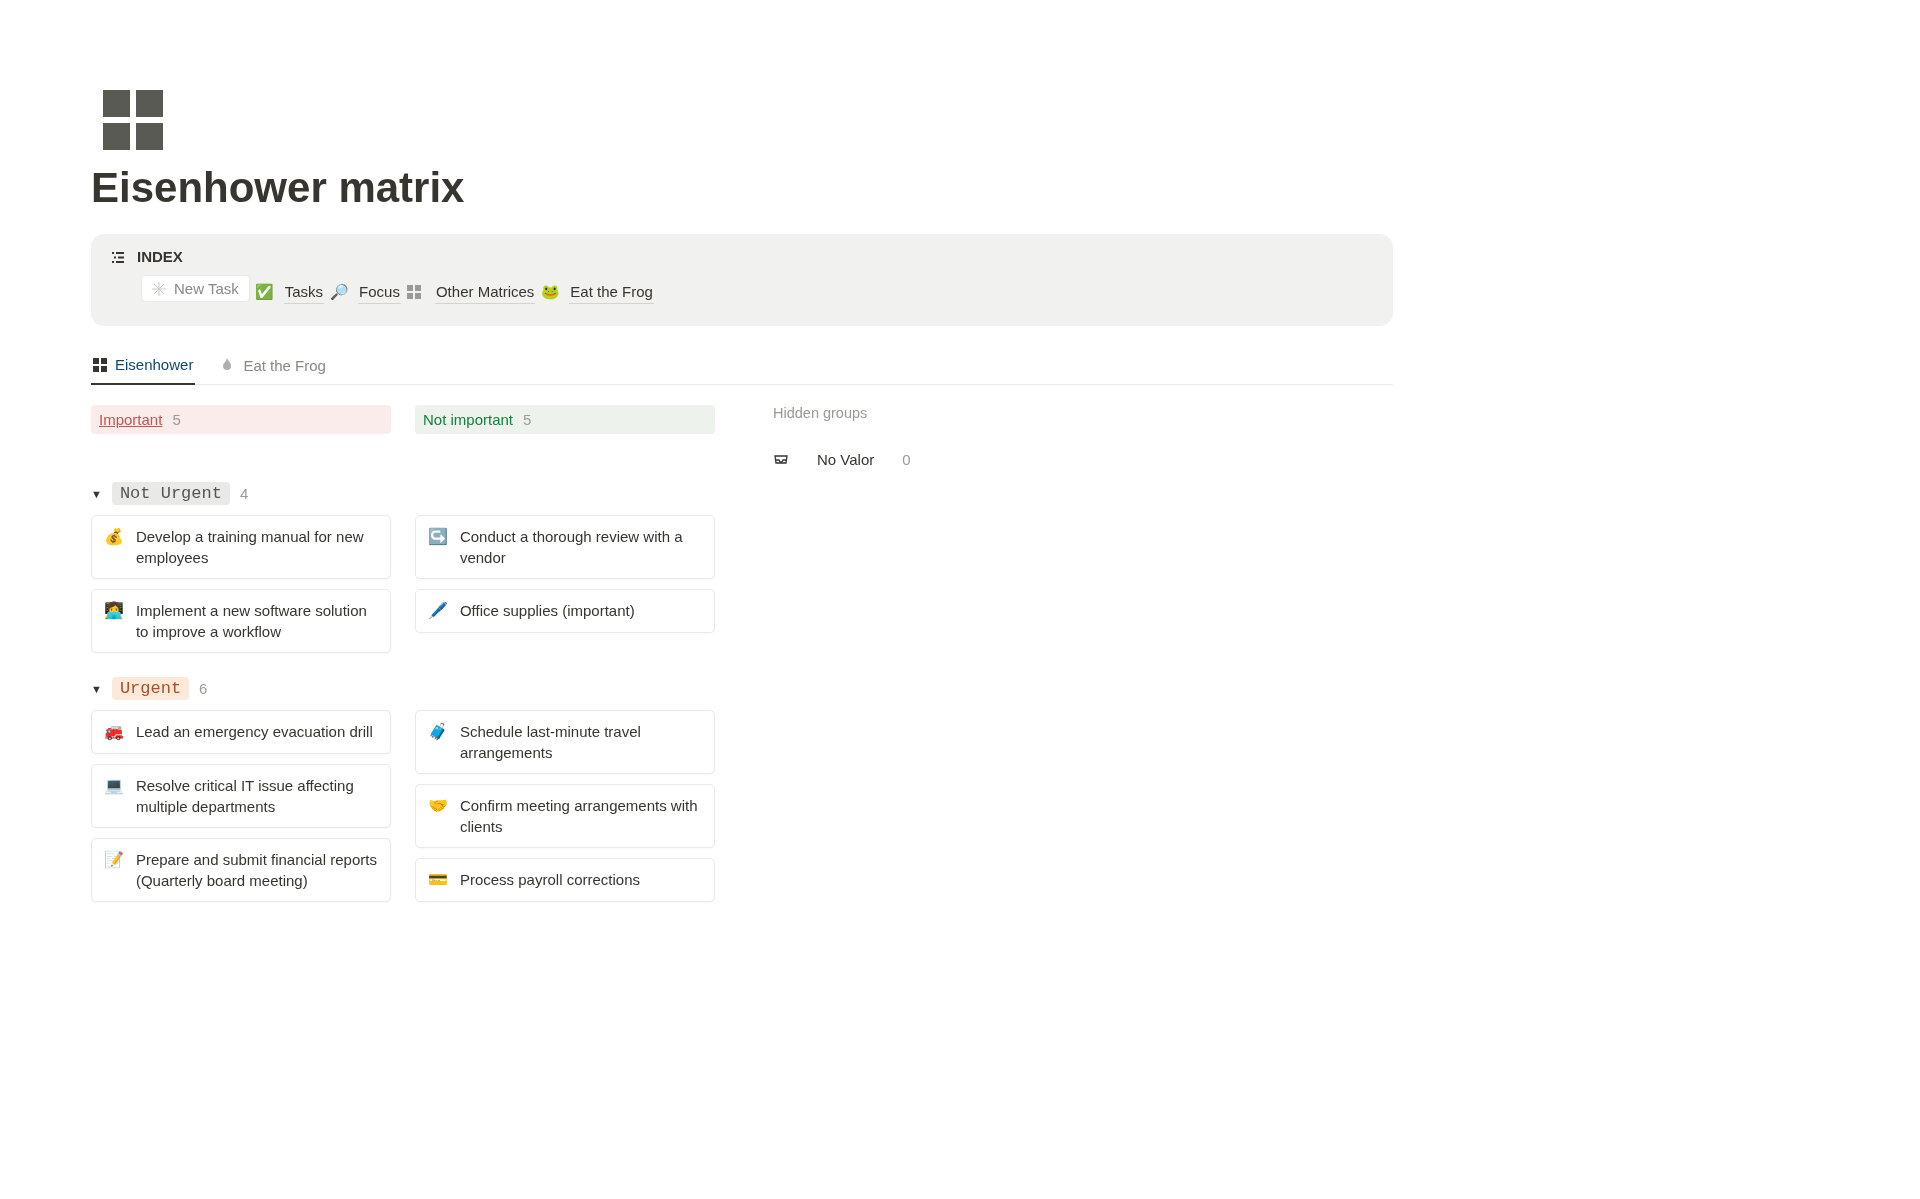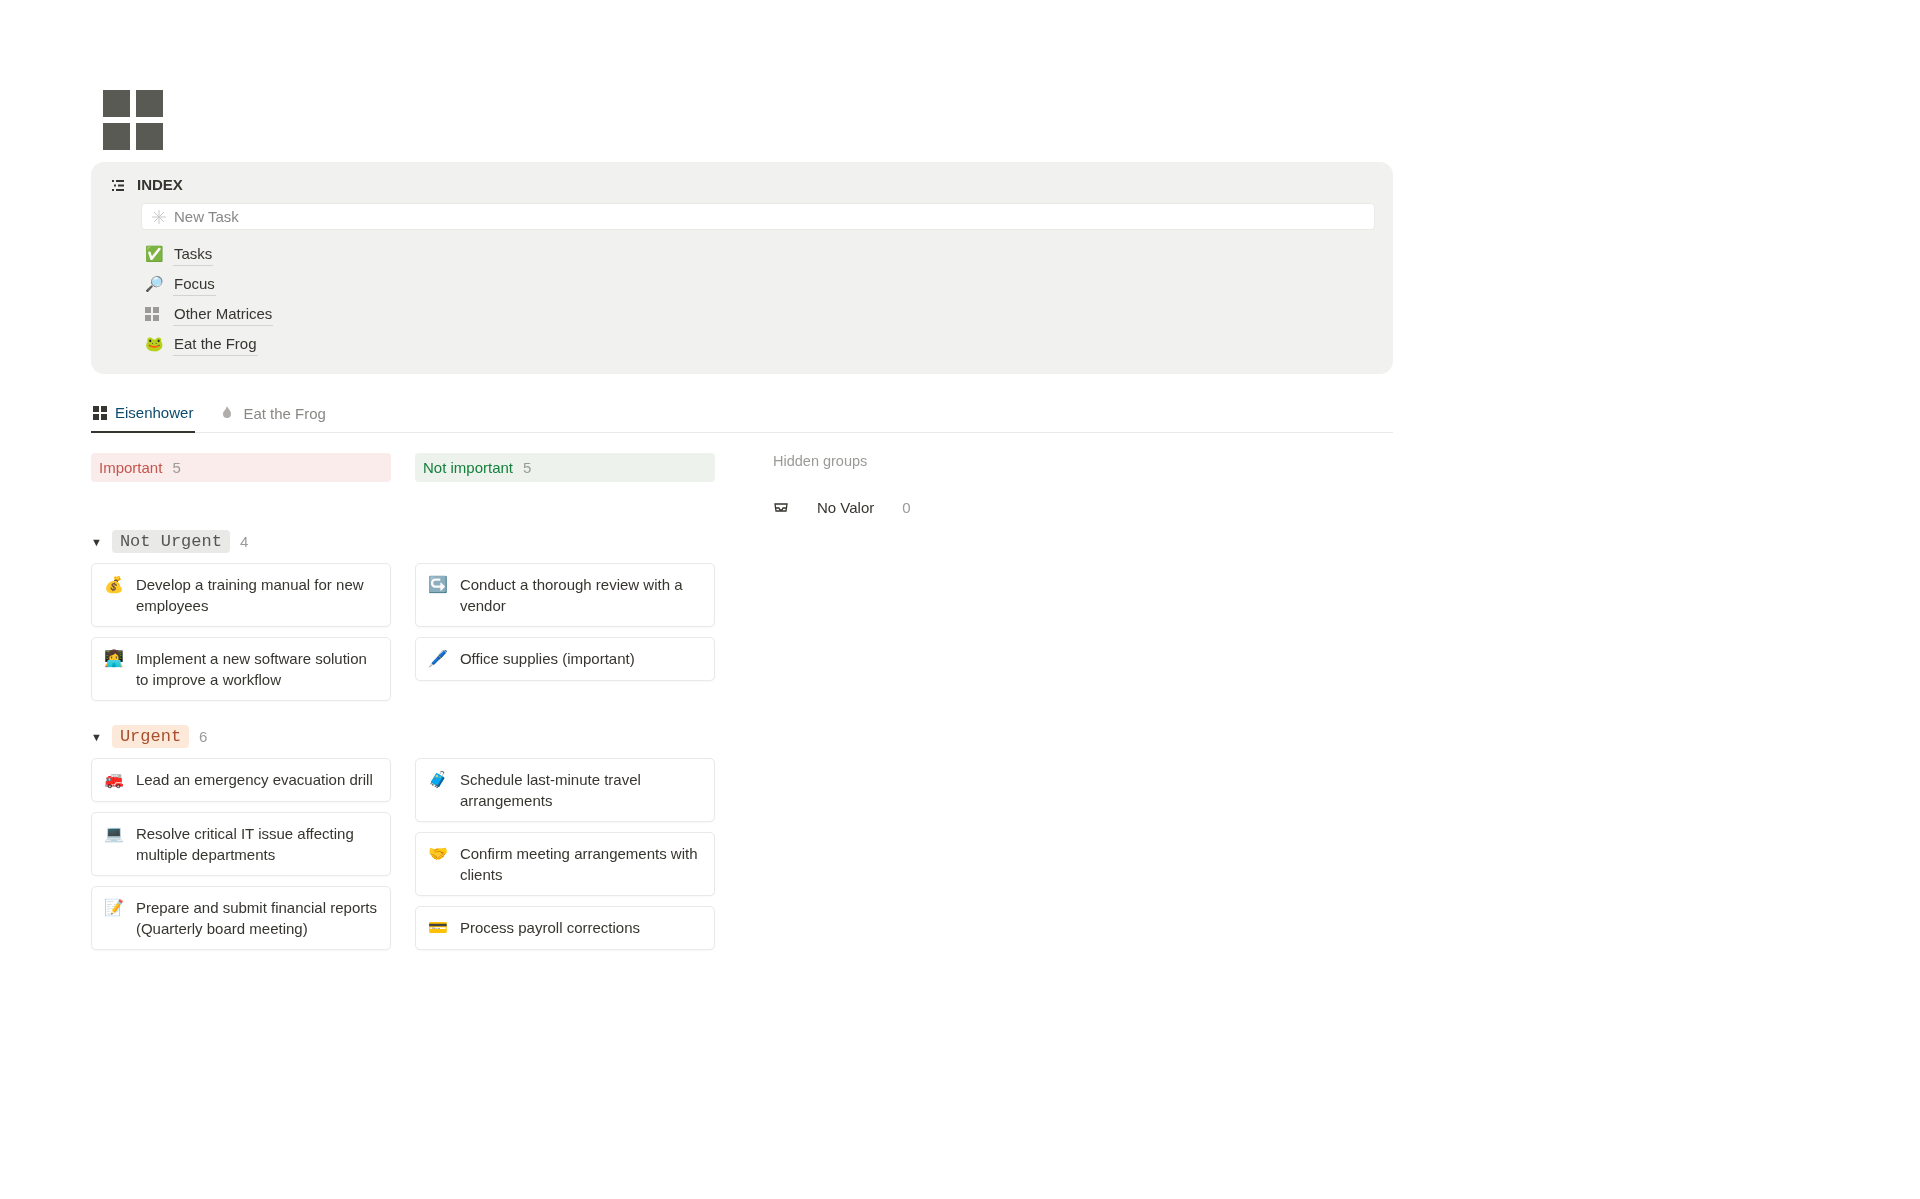--- a/index.html
+++ b/index.html
@@ -19,21 +19,21 @@
   }
   .grid-icon > div { background: #5a5a54; }
   .page-title { font-size: 42px; font-weight: 700; margin: 14px 0 22px 0; }
   .toc-block {
     background: #f1f1ef;
     border-radius: 13px;
     padding: 14px 18px 18px 18px;
     margin-bottom: 22px;
   }
   .toc-head { display: flex; align-items: center; gap: 12px; font-weight: 600; font-size: 15px; color:#37352f; margin-bottom: 10px; }
-  .toc-list { padding-left: 36px; display:flex; flex-direction:column; gap: 6px; }
+  .toc-list { padding-left: 36px; display:flex; flex-direction:row; gap: 6px; }
   .toc-item { font-size: 15px; display:flex; align-items:center; gap:10px; color:#37352f; }
   .toc-item .emoji { width:18px; text-align:center; font-size:15px; }
   .toc-item .txt { padding: 3px 1px; border-bottom: 1px solid rgba(55,53,47,.16); }
   .new-task-btn {
     display:inline-flex; align-items:center; gap:8px;
     padding: 4px 10px; border:1px solid #e9e9e7; border-radius:4px;
     background:#fff; color:#888; font-size:15px;
     margin-bottom:6px; margin-left:-4px;
   }
   .tabbar { display:flex; align-items:center; gap:22px; border-bottom:1px solid #e9e9e7; margin-bottom: 20px; }
@@ -41,21 +41,21 @@
   .tab.active { color:#0c4a6e; border-bottom:2px solid #37352f; margin-bottom:-1px; }
   .board-row { display:flex; gap:24px; align-items:flex-start; }
   .board-col { width: 300px; }
   .col-head {
     background:#fff; padding:6px 8px; border-radius:4px; display:flex; align-items:center; gap:10px;
     margin-bottom: 12px;
   }
   .col-head.imp { background: #fbecec; }
   .col-head.notimp { background: #edf3ec; }
   .col-head .pill { font-size:15px; }
-  .col-head.imp .pill { color:#c4554d; }
+  .col-head.imp .pill { color:#c4554d;text-decoration:underline; }
   .col-head.notimp .pill { color:#15803d; }
   .col-head .count { color:#9b9a97; font-size:15px; }
   .group { margin-top: 10px; }
   .group-head { display:flex; align-items:center; gap:10px; margin: 14px 0 10px 0; }
   .chev { font-size:11px; color:#37352f; }
   .group-pill { font-size:17px; padding:2px 8px; border-radius:4px;font-family:Liberation Mono, monospace; }
   .group-pill.noturgent { background:#e9e9e7; color:#555; }
   .group-pill.urgent { background:#fce9d9; color:#a6502f; }
   .group-count { color:#9b9a97; font-size:15px; }
   .card {
@@ -84,20 +84,21 @@
 <div class="page">
 
   <div class="page-icon-wrap">
     <div class="grid-icon">
         <div></div>
         <div></div>
         <div></div>
         <div></div>
       </div>
   </div>
+  <h1 class="page-title">Eisenhower matrix</h1>
 
   <div class="toc-block">
     <div class="toc-head">
       <svg width="16" height="16" viewBox="0 0 16 16">
         <rect x="3" y="3" width="2" height="2" fill="#37352f"></rect>
         <rect x="7" y="3" width="8" height="2" fill="#37352f"></rect>
         <rect x="5" y="7.5" width="2" height="2" fill="#37352f"></rect>
         <rect x="9" y="7.5" width="6" height="2" fill="#37352f"></rect>
         <rect x="3" y="12" width="2" height="2" fill="#37352f"></rect>
         <rect x="7" y="12" width="8" height="2" fill="#37352f"></rect>

